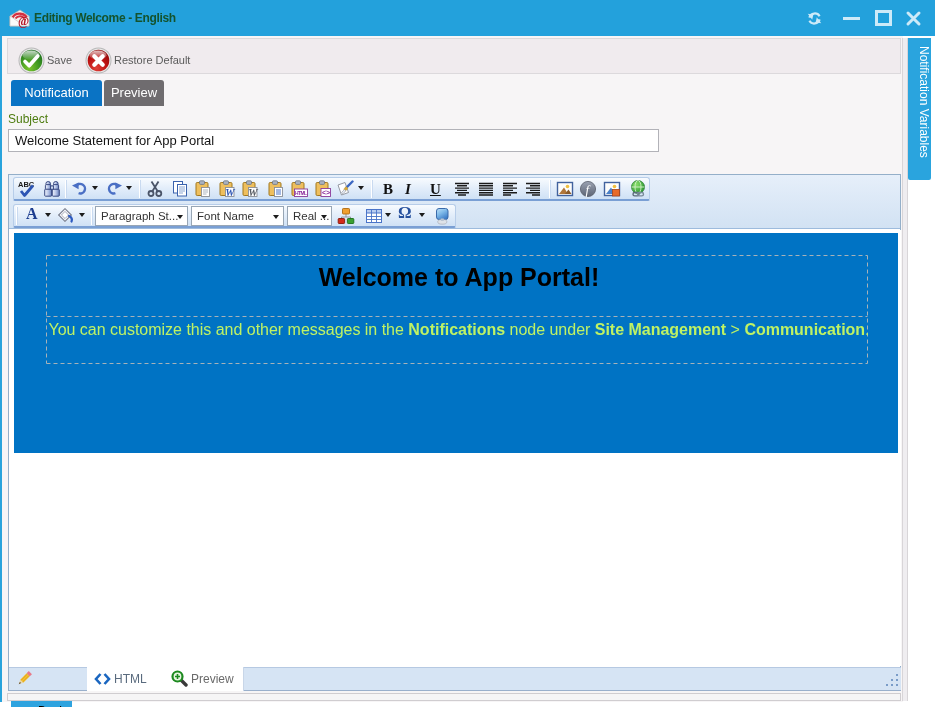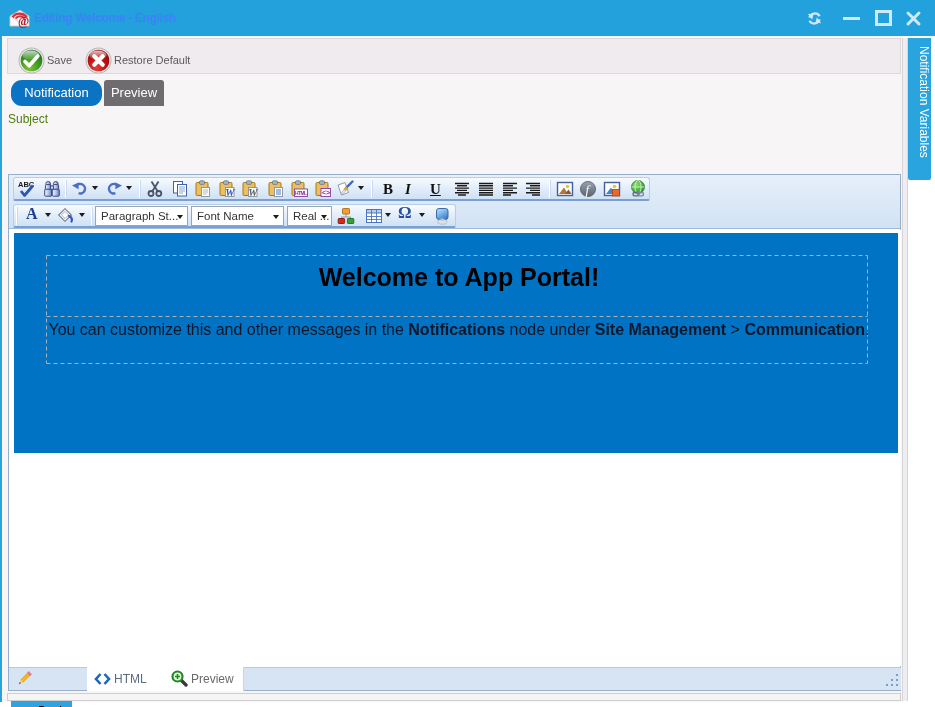--- a/index.html
+++ b/index.html
@@ -4,29 +4,29 @@
 <style>
   * { margin:0; padding:0; box-sizing:border-box; }
   html,body { width:935px; height:707px; background:#fff; font-family:"Liberation Sans",sans-serif; overflow:hidden; }
   .abs { position:absolute; }
   #stage { position:relative; width:935px; height:707px; background:#fff; }
   
   #winbg { left:0; top:36px; width:903px; height:666px; background:#f7f5f6; }
   #leftborder { left:0; top:36px; width:2px; height:666px; background:#29a3dc; }
   
   #titlebar { left:0; top:0; width:935px; height:36px; background:#23a1dc; }
-  #title { left:34px; top:11px; color:#3b82f6; font-size:12px; font-weight:bold; letter-spacing:-0.35px; }
+  #title { left:34px; top:11px; color:#14532d; font-size:12px; font-weight:bold; letter-spacing:-0.35px; }
   #ticon { left:9px; top:8px; width:21px; height:20px; }
   .wbtn { top:10px; width:17px; height:17px; }
   
   #toolstrip { left:7px; top:38px; width:894px; height:36px; background:#f0ebee; border:1px solid #dcd9dc; }
   #savelbl, #restlbl { top:54px; color:#5a5a5a; font-size:11px; }
   
   .tab { top:80px; height:26px; border-radius:3px 3px 0 0; color:#fff; font-size:13px; text-align:center; line-height:26px; }
-  #tab1 { left:11px; width:91px; background:#0a73c4;border-radius:11px; }
+  #tab1 { left:11px; width:91px; background:#0a73c4; }
   #tab2 { left:104px; width:60px; background:#6f6c6f; }
   
   #subjlbl { left:8px; top:112px; font-size:12px; color:#4d7c0f; }
   #subjinput { left:8px; top:129px; width:651px; height:23px; background:#fff; border:1px solid #b2b2b8; font-size:13px; color:#141414; line-height:21px; padding-left:6px; }
   #bodylbl { left:8px; top:156px; font-size:12px; color:#141414;margin-top:44px; }
   
   #editor { left:8px; top:174px; width:893px; height:517px; border:1px solid #94afc9; background:#fff; }
   #edtoolbar { left:9px; top:175px; width:891px; height:54px; background:linear-gradient(#e6effa,#d2e2f3); border-bottom:1px solid #9dbbdd; }
   .island { background:linear-gradient(#f8fbfe,#e2edfa 50%,#cfe1f5); border:1px solid #b7cde9; border-bottom:2px solid #7a9fd4; border-radius:3px 3px 2px 2px; }
   #isl1 { left:13px; top:177px; width:637px; height:24px; }
@@ -39,21 +39,21 @@
   .combo { top:206px; height:20px; background:#fff; border:1px solid #98a6b5; font-size:11.5px; color:#333; line-height:18px; padding-left:5px; padding-right:12px; overflow:hidden; white-space:nowrap; }
   .combo .ar { position:absolute; right:4px; top:8px; width:0; height:0; border-left:3.5px solid transparent; border-right:3.5px solid transparent; border-top:4px solid #1c1c1c; }
   
   #content { left:9px; top:230px; width:892px; height:436px; background:#fff; }
   #bluebox { left:14px; top:233px; width:884px; height:220px; background:#0073c4; }
   .dashed { }
   #hbox { left:32px; top:22px; width:822px; height:61px; }
   #dashsvg { left:0; top:0; width:884px; height:220px; }
   #pbox { left:32px; top:84px; width:822px; height:47px; }
   #heading { width:100%; text-align:center; color:#000000; font-weight:bold; font-size:25px; margin-top:8px; position:relative; left:2px; }
-  #para { width:100%; text-align:center; color:#0f172a; font-size:16px; margin-top:4px; letter-spacing:-0.013px; white-space:nowrap; position:relative; left:2px; }
+  #para { width:100%; text-align:center; color:#bef264; font-size:16px; margin-top:4px; letter-spacing:-0.013px; white-space:nowrap; position:relative; left:2px; }
   
   #modbar { left:9px; top:667px; width:892px; height:24px; background:#d6e4f4; border-top:1px solid #b6c9e2; border-bottom:1px solid #9ab0cc; }
   .modtab { top:667px; height:24px; font-size:12px; line-height:24px; }
   #mtab1 { left:11px; width:61px; background:#2ea3df; color:#000000;margin-top:32px; }
   #mtab2 { left:87px; width:62px; background:#fff; color:#5a6b7e; }
   #mtab3 { left:149px; width:95px; background:#fff; color:#6a6a6a; border-right:1px solid #c8d6e8; }
   
   #botstrip { left:7px; top:693px; width:894px; height:8px; background:#f6f5f6; border:1px solid #d0cdd0; }
   
   #rgap { left:902px; top:38px; width:6px; height:663px; background:#efedf0; border-left:1px solid #d8d5d8; border-right:1px solid #d8d5d8; }
@@ -117,20 +117,21 @@
     </radialGradient>
       </defs>
     <circle cx="13.5" cy="13.5" r="10.8" fill="url(#rg)"></circle>
     <ellipse cx="13" cy="8.2" rx="8.5" ry="4.6" fill="url(#gloss)"></ellipse>
     <path d="M9.3 9.3 L17.7 17.7 M17.7 9.3 L9.3 17.7" fill="none" stroke="#fff" stroke-width="4.2" stroke-linecap="round"></path>
   </svg>
   <div class="abs" id="restlbl" style="left:114px;">Restore Default</div>
   <div class="abs tab" id="tab1">Notification</div>
   <div class="abs tab" id="tab2">Preview</div>
   <div class="abs" id="subjlbl">Subject</div>
+  <div class="abs" id="subjinput">Welcome Statement for App Portal</div>
   <div class="abs" id="bodylbl">Body</div>
   <div class="abs" id="editor"></div>
   <div class="abs" id="edtoolbar"></div>
   <div class="abs island" id="isl1"></div>
   <div class="abs island" id="isl2"></div>
 
   <svg class="ic" style="left:18px" viewBox="0 0 18 18">
     <text x="0" y="7" font-size="7.5" font-weight="bold" fill="#1a1a1a" font-family="Liberation Sans">ABC</text>
     <path d="M3 11 L6.5 15.5 L15 5.5" fill="none" stroke="#2d55b4" stroke-width="2.8" stroke-linejoin="round"></path>
   </svg>

